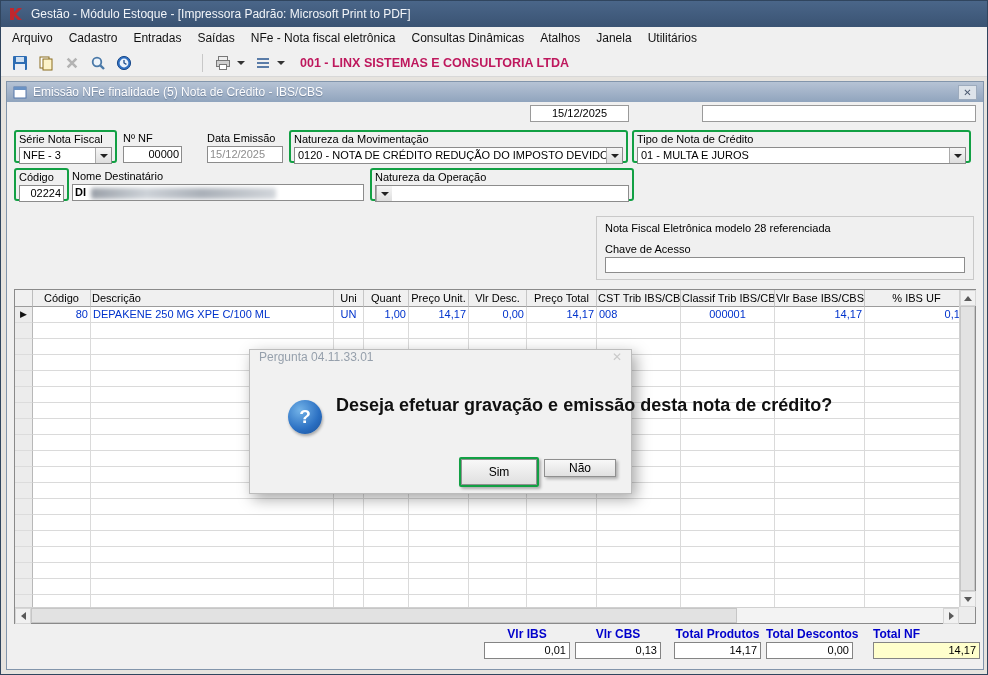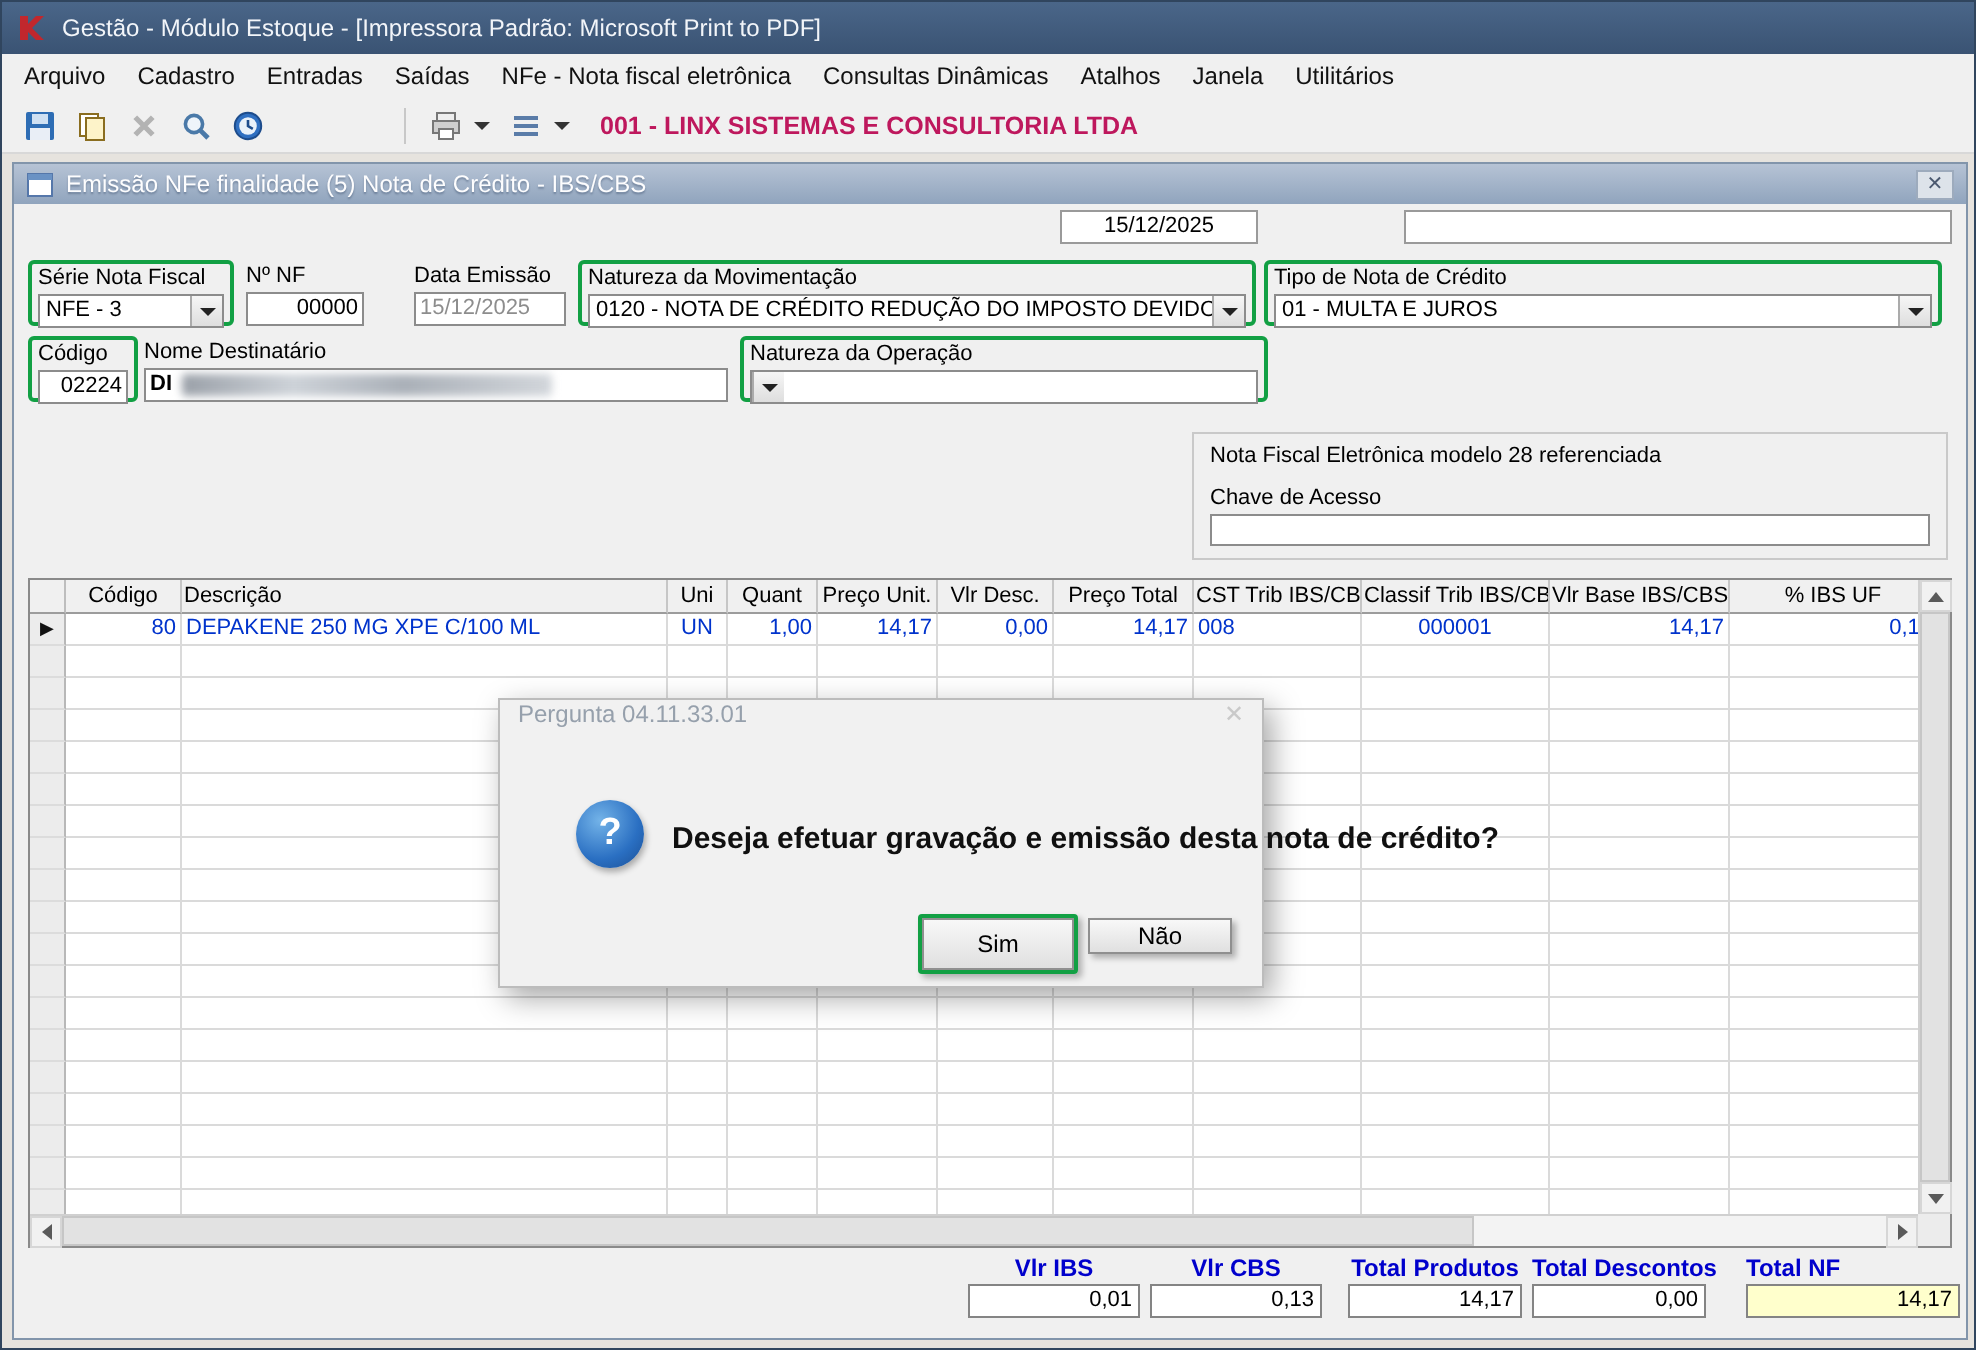--- a/index.html
+++ b/index.html
@@ -74,21 +74,21 @@
 .tot-group{position:absolute;top:0}
 .tot-label{font-size:12px;font-weight:bold;color:#0000cc;text-align:center;height:14px;line-height:14px;white-space:nowrap}
 .tot-box{height:17px;margin-top:1px;border:1px solid #848484;background:#fff;font-size:11px;line-height:15px;text-align:right;padding:0 3px;color:#000}
 .tot-box.hl{background:#ffffcc}
 
 
 .dialog{position:absolute;left:248px;top:348px;width:383px;height:145px;background:#f1f1f1;border:1px solid #bcbcbc;box-shadow:4px 5px 14px rgba(0,0,0,.35);z-index:50}
 .dlg-title{height:22px;display:flex;padding:0 9px;font-size:12px;color:#96a0ac}
 .dlg-close{margin-left:auto;color:#c9c9c9;font-size:12px}
 .dlg-icon{position:absolute;left:38px;top:50px;width:34px;height:34px;border-radius:50%;background:radial-gradient(circle at 35% 30%,#73b3e8,#2a6fc2 60%,#1b4e93);color:#fff;font-weight:bold;font-size:19px;display:flex;align-items:center;justify-content:center;box-shadow:1px 2px 3px rgba(0,0,0,.3)}
-.dlg-msg{position:absolute;left:86px;top:61px;font-size:15px;font-weight:bold;color:#101010;white-space:nowrap}
+.dlg-msg{position:absolute;left:86px;top:45px;font-size:18px;font-weight:bold;color:#101010;white-space:nowrap}
 .btn{position:absolute;background:linear-gradient(#f8f8f8,#e0e0e0);border:1px solid #8f8f8f;font-size:12px;color:#000;display:flex;align-items:center;justify-content:center;box-shadow:2px 2px 3px rgba(0,0,0,.28)}
 .btn-green{position:absolute;border:2px solid #12a044;border-radius:2px;box-shadow:2px 2px 3px rgba(0,0,0,.28)}
 .btn-inner{width:100%;height:100%;background:linear-gradient(#f8f8f8,#e0e0e0);border:1px solid #909090;font-size:12px;display:flex;align-items:center;justify-content:center}
 </style>
 </head>
 <body>
 
 <div id="app">
 
   <div class="titlebar">

